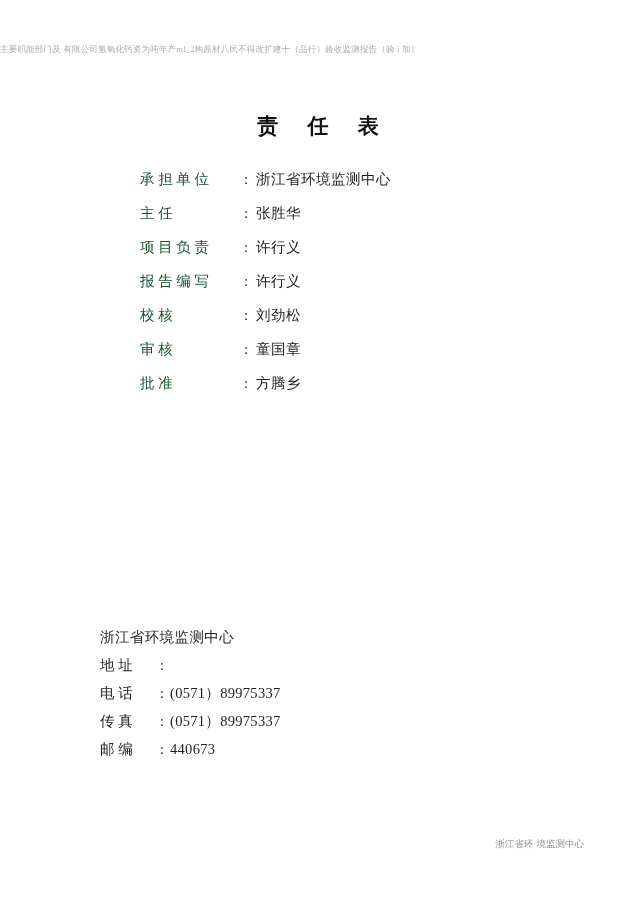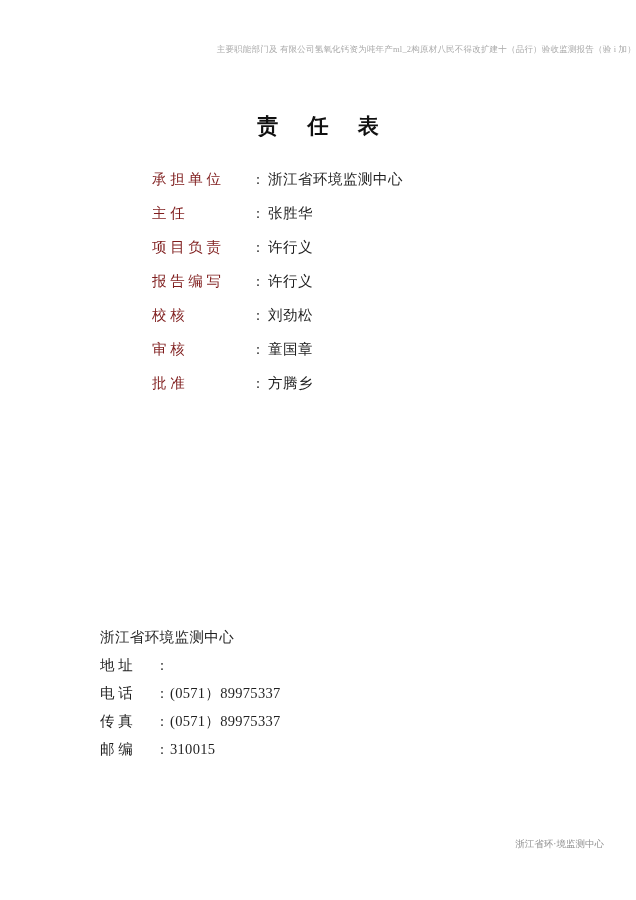--- a/index.html
+++ b/index.html
@@ -16,21 +16,21 @@
     color: #1b1b1b;
     overflow: hidden;
   }
 
   
   .doc-header {
     position: absolute;
     top: 44px;
     left: 0;
     width: 636px;
-    text-align: right;
+    text-align: left;
     font-size: 8.5px;
     letter-spacing: 0.2px;
     color: #9a9a9a;
     opacity: 0.85;
     white-space: nowrap;
     filter: blur(0.25px);
   }
 
   .doc-title {
     position: absolute;
@@ -56,22 +56,21 @@
     align-items: baseline;
     height: 34px;
     font-size: 14.5px;
     color: #1f1f1f;
   }
   .role-label {
     width: 104px;
     display: flex;
     justify-content: space-between;
     letter-spacing: 0px;
-    color: #7f1d1d;
-    margin-left: 12px;
+    color: #14532d;
   }
   .role-sep {
     width: 12px;
     text-align: left;
   }
   .role-value {
     letter-spacing: 0.5px;
     color: #1d1d1d;
   }
 
@@ -103,21 +102,21 @@
   .contact-value {
     letter-spacing: 0.3px;
   }
 
   .footer-mark {
     position: absolute;
     top: 838px;
     left: 0;
     width: 636px;
     text-align: right;
-    padding-right: 32px;
+    padding-right: 52px;
     box-sizing: border-box;
     font-size: 9.5px;
     color: #8f8f8f;
     filter: blur(0.2px);
   }
 </style>
 </head>
 <body>
 
 <div class="page">
@@ -188,19 +187,19 @@
 
     <div class="contact-row">
       <div class="contact-label">传 真</div>
       <div class="contact-colon">:</div>
       <div class="contact-value">(0571）89975337</div>
     </div>
 
     <div class="contact-row">
       <div class="contact-label">邮 编</div>
       <div class="contact-colon">:</div>
-      <div class="contact-value">310015</div>
+      <div class="contact-value">440673</div>
     </div>
   </div>
 
   <div class="footer-mark">浙江省环·境监测中心</div>
 
 </div>
 
 </body></html>

